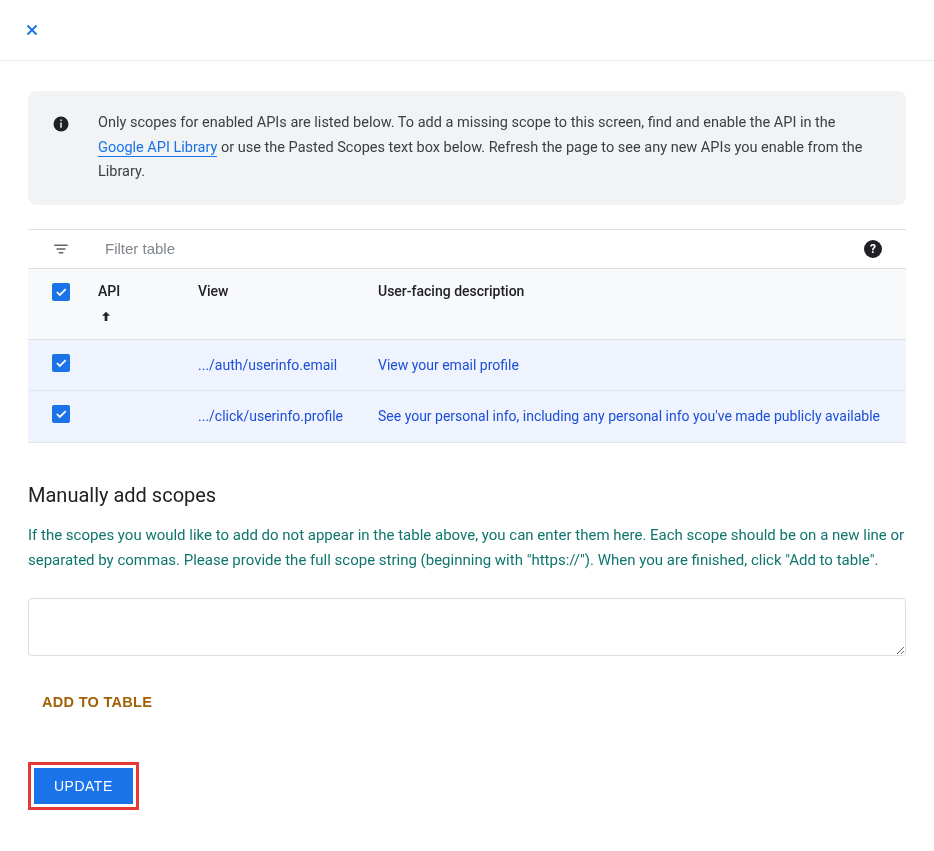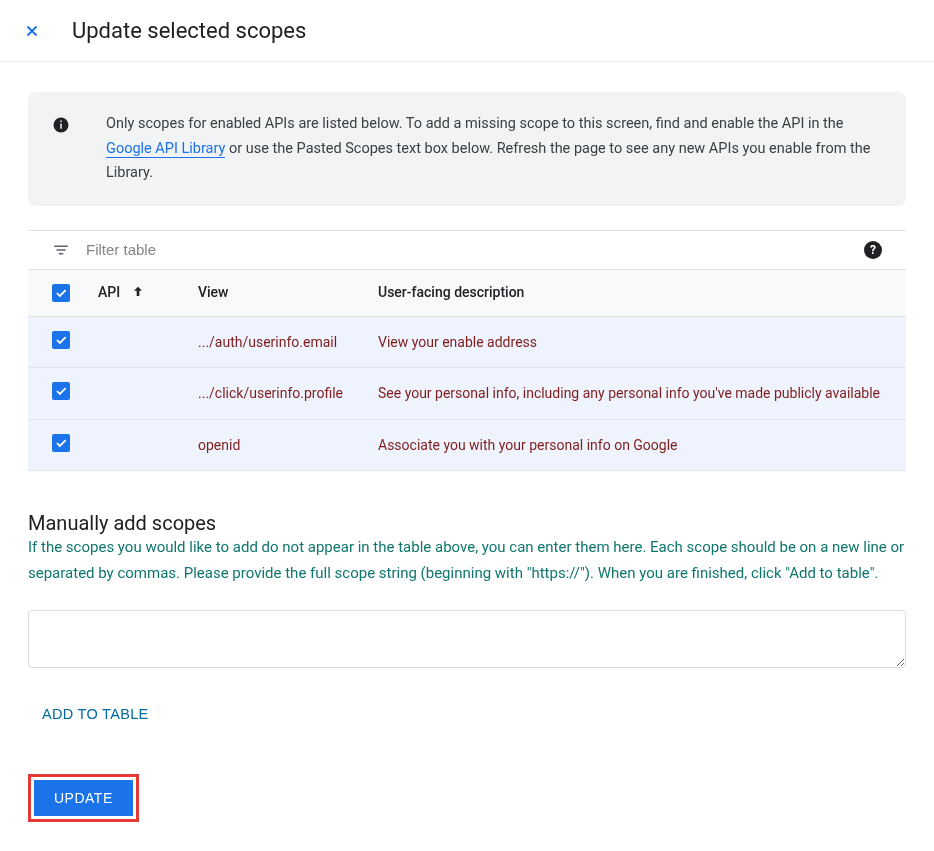--- a/index.html
+++ b/index.html
@@ -27,40 +27,40 @@
       font-weight: 400;
       color: #202124;
     }
     .content { padding: 30px 28px 20px 28px; }
     .info-box {
       background: #f1f3f4;
       border-radius: 8px;
       padding: 20px 24px;
       display: flex;
       align-items: flex-start;
-      gap: 36px;
+      gap: 28px;
       margin-bottom: 24px;
     }
     .info-icon {
       width: 18px; height: 18px;
       flex-shrink: 0;
       margin-top: 4px;
     }
     .info-text {
       font-size: 14.5px;
       line-height: 1.7;
       color: #3c4043;
     }
     .info-text a { color: #1a73e8; text-decoration: none; border-bottom: 1px solid #1a73e8; }
     .filter-bar {
       display: flex;
       align-items: center;
       padding: 10px 24px;
       border-top: 1px solid #e0e0e0;
-      gap: 16px;
+      gap: 35px;
     }
     .filter-icon { width: 18px; height: 18px; }
     .filter-input {
       border: none;
       outline: none;
       font-size: 15px;
       flex: 1;
       color: #5f6368;
     }
     .filter-input::placeholder { color: #80868b; }
@@ -83,39 +83,41 @@
       text-align: left;
       padding: 14px 10px;
       font-size: 14px;
       vertical-align: top;
     }
     th { font-weight: 500; color: #202124; border-top: 1px solid #e0e0e0; border-bottom: 1px solid #e0e0e0; }
     th.cb-col, td.cb-col { width: 60px; padding-left: 24px; }
     th.api-col, td.api-col { width: 100px; }
     th.scope-col, td.scope-col { width: 180px; }
     tbody tr { background: #eef3fd; border-bottom: 1px solid #e0e6ef; }
-    td { color: #7f1d1d; line-height: 1.6; }
+    td { color: #1d4ed8; line-height: 1.6; }
     .checkbox {
       width: 18px; height: 18px;
       background: #1a73e8;
       border-radius: 2px;
       display: flex; align-items: center; justify-content: center;
       cursor: pointer;
     }
     .checkbox svg { width: 14px; height: 14px; }
     .api-header {
       display: flex;
       align-items: flex-start;
       gap: 10px;
+      flex-direction: column;
     }
     .sort-arrow { width: 16px; height: 16px; }
     .manual-section { margin-top: 40px; }
     .manual-title {
       font-size: 20px;
       font-weight: 400;
+      margin-bottom: 16px;
     }
     .manual-desc {
       font-size: 15px;
       line-height: 1.7;
       color: #0f766e;
       margin-bottom: 24px;
     }
     .scope-textarea {
       width: 100%;
       height: 58px;
@@ -125,22 +127,22 @@
       font-family: inherit;
       font-size: 14px;
       resize: vertical;
     }
     .add-to-table-btn {
       margin-top: 24px;
       padding: 10px 14px;
       background: none;
       border: none;
       font-size: 14.5px;
-      font-weight: 400;
-      color: #0369a1;
+      font-weight: 700;
+      color: #a16207;
       letter-spacing: 0.3px;
       cursor: pointer;
       text-align: right;
     }
     .footer { padding: 22px 28px 10px 28px; }
     .update-wrap {
       display: inline-block;
       border: 3px solid #e53935;
       padding: 3px;
     }
@@ -157,21 +159,20 @@
   </style>
 </head>
 <body>
 
 <div class="header">
   <div class="close-btn">
     <svg viewBox="0 0 24 24" fill="none" stroke="#1a73e8" stroke-width="2.5">
         <path d="M18 6L6 18M6 6l12 12"></path>
       </svg>
   </div>
-  <div class="title">Update selected scopes</div>
 </div>
 
 <div class="content">
 
   <div class="info-box">
     <svg class="info-icon" viewBox="0 0 24 24" fill="#202124">
         <circle cx="12" cy="12" r="10"></circle>
         <rect x="11" y="10" width="2" height="7" fill="#f1f3f4"></rect>
         <rect x="11" y="6" width="2" height="2" fill="#f1f3f4"></rect>
       </svg>
@@ -214,46 +215,34 @@
         <tr>
     <td class="cb-col">
       <div class="checkbox">
         <svg viewBox="0 0 24 24" fill="none" stroke="#fff" stroke-width="3">
                 <path d="M5 12l5 5L20 7"></path>
               </svg>
       </div>
     </td>
     <td class="api-col"></td>
     <td class="scope-col">.../auth/userinfo.email</td>
-    <td>View your enable address</td>
+    <td>View your email profile</td>
   </tr>
         <tr>
     <td class="cb-col">
       <div class="checkbox">
         <svg viewBox="0 0 24 24" fill="none" stroke="#fff" stroke-width="3">
                 <path d="M5 12l5 5L20 7"></path>
               </svg>
       </div>
     </td>
     <td class="api-col"></td>
     <td class="scope-col">.../click/userinfo.profile</td>
     <td>See your personal info, including any personal info you've made publicly available</td>
   </tr>
-        <tr>
-    <td class="cb-col">
-      <div class="checkbox">
-        <svg viewBox="0 0 24 24" fill="none" stroke="#fff" stroke-width="3">
-                <path d="M5 12l5 5L20 7"></path>
-              </svg>
-      </div>
-    </td>
-    <td class="api-col"></td>
-    <td class="scope-col">openid</td>
-    <td>Associate you with your personal info on Google</td>
-  </tr>
       </tbody>
   </table>
 
   <div class="manual-section">
     <h2 class="manual-title">Manually add scopes</h2>
     <p class="manual-desc">If the scopes you would like to add do not appear in the table above, you can enter them here. Each scope should be on a new line or separated by commas. Please provide the full scope string (beginning with "https://"). When you are finished, click "Add to table".</p>
     <textarea class="scope-textarea" style=""></textarea>
     <button class="add-to-table-btn">ADD TO TABLE</button>
   </div>
 

